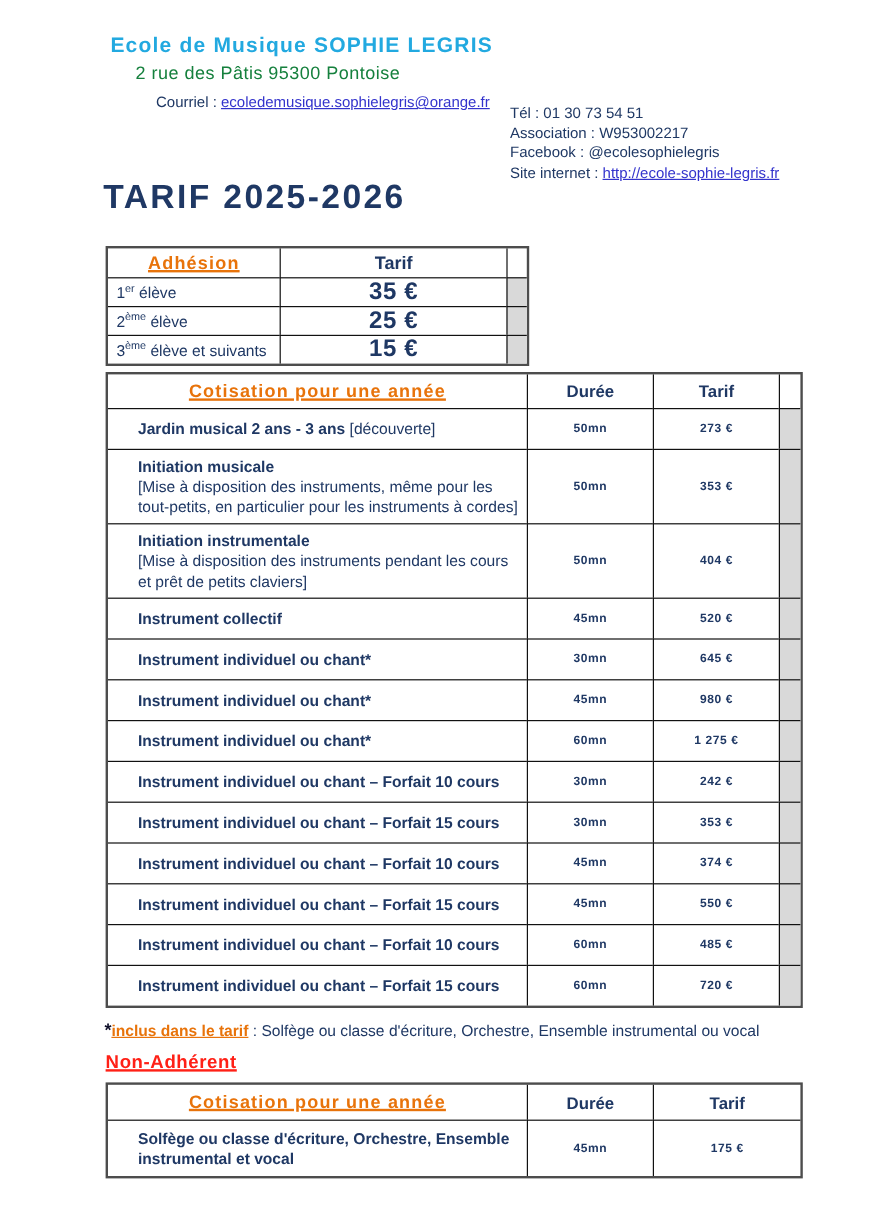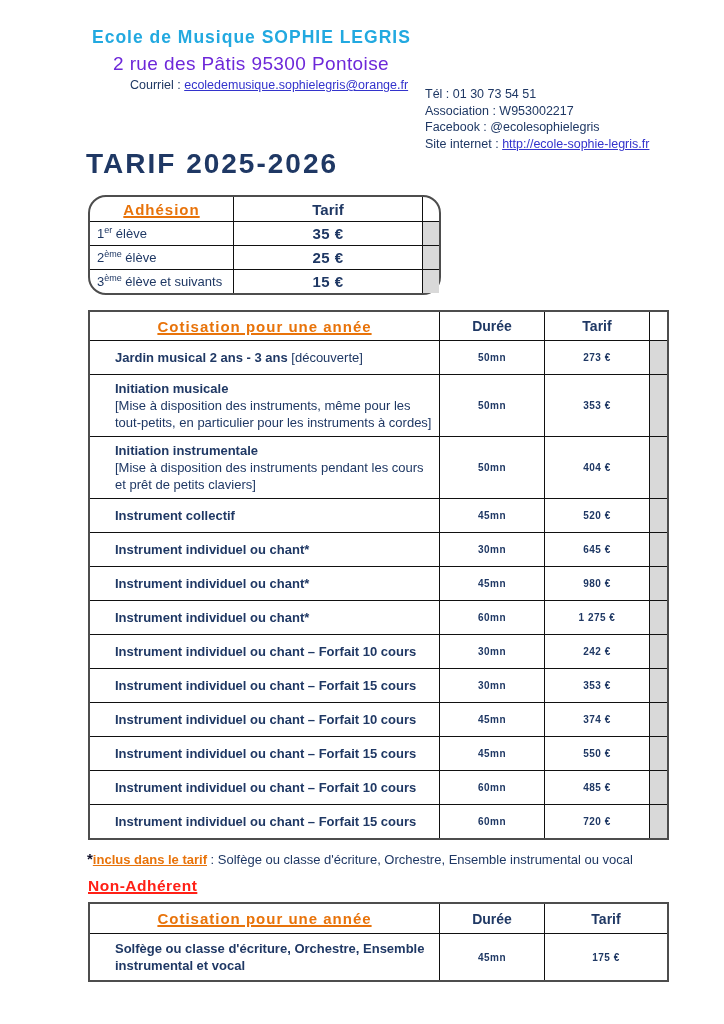--- a/index.html
+++ b/index.html
@@ -2,47 +2,47 @@
 <html><head>
 <meta charset="utf-8">
 <style>
   * { margin:0; padding:0; box-sizing:border-box; }
   body { background:#ffffff; font-family:"Liberation Sans", sans-serif; }
   .page { position:relative; width:724px; height:1024px; background:#ffffff; overflow:hidden; }
 
   
   .school-name { position:absolute; left:74px; top:27px; font-size:17.5px; font-weight:bold;
                  color:#22a9e0; letter-spacing:1px;margin-left:18px; }
-  .address     { position:absolute; left:113px; top:53px; font-size:19px; color:#6d28d9; letter-spacing:0.4px; }
+  .address     { position:absolute; left:113px; top:53px; font-size:15px; color:#15803d; letter-spacing:0.4px; }
   .courriel    { position:absolute; left:82px; top:78px; font-size:12.5px; color:#1f3864;margin-left:48px; }
   .link        { color:#3333cc; text-decoration:underline; cursor:pointer; }
   .contact     { position:absolute; left:425px; top:86px; font-size:12.5px; color:#1f3864; line-height:16.5px; }
 
   
   .title { position:absolute; left:86px; top:148px; font-size:28px; font-weight:bold;
            color:#1f3864; letter-spacing:2px; }
 
   
   .grid { position:absolute; display:grid; border:2px solid #4d4d4d; background:#fff; }
   .cell { display:flex; align-items:center; border-left:1px solid #111; border-top:1px solid #111;
           color:#1f3864; }
   .cell.col1 { border-left:none; }
   .cell.hrow { border-top:none; }
   .gray { background:#d9d9d9; }
   .orange-head { color:#e8730a; font-weight:bold; text-decoration:underline;
                  text-decoration-color:#e8730a; text-decoration-thickness:2px; letter-spacing:1px; }
   .center { justify-content:center; text-align:center; }
 
   
-  #adhesion-grid { left:88px; top:195px; grid-template-columns:143px 189px 17px;border-radius:18px; }
+  #adhesion-grid { left:88px; top:205px; grid-template-columns:143px 189px 17px; }
   #adhesion-grid .hcell { min-height:27px; font-size:15px; }
   #adhesion-grid .cell  { min-height:24px; }
   .a-label { font-size:13px; padding-left:7px; }
   .a-label sup { font-size:9px; }
-  .a-val   { font-size:15px; font-weight:bold; letter-spacing:0.5px; }
+  .a-val   { font-size:20px; font-weight:bold; letter-spacing:0.5px; }
 
   
   #main-grid { left:88px; top:310px; grid-template-columns:349px 105px 105px 18px; }
   #na-grid   { left:88px; top:902px; grid-template-columns:349px 105px 123px; }
   .hcell { font-weight:bold; font-size:14px; }
   #main-grid .hcell { min-height:28px; }
   #na-grid .hcell   { min-height:29px; }
   #main-grid .orange-head, #na-grid .orange-head { font-size:15px; }
   .m-label { font-size:13px; padding:5px 6px 5px 25px; line-height:17px; min-height:34px; }
   .m-label b { font-weight:bold; }

